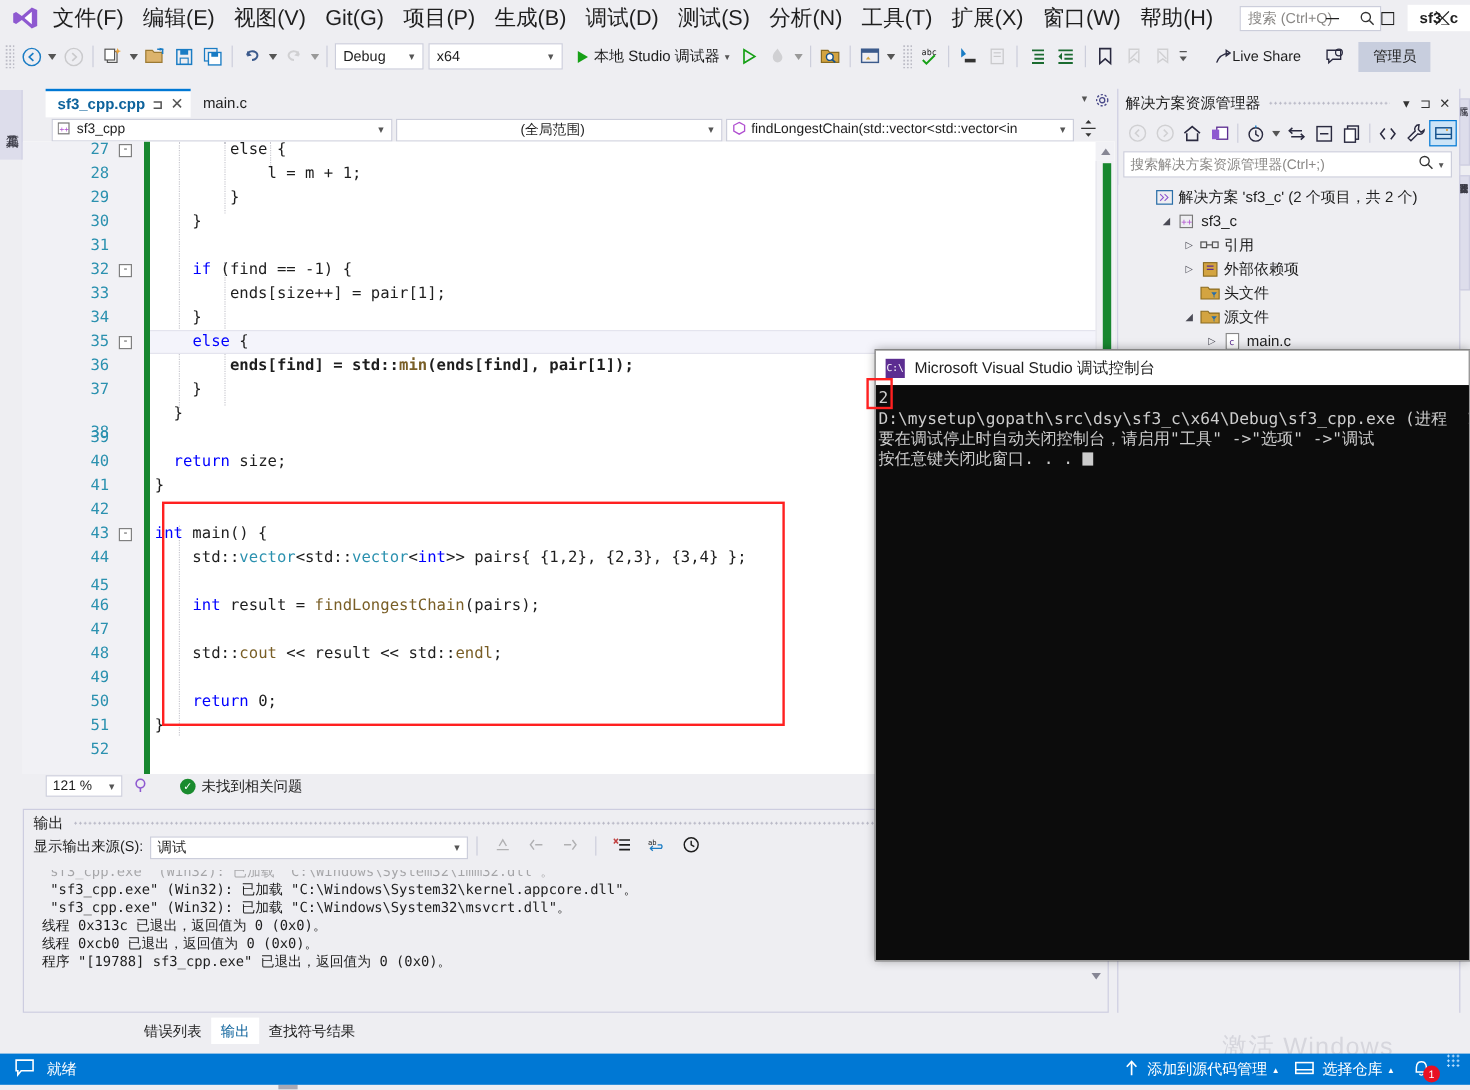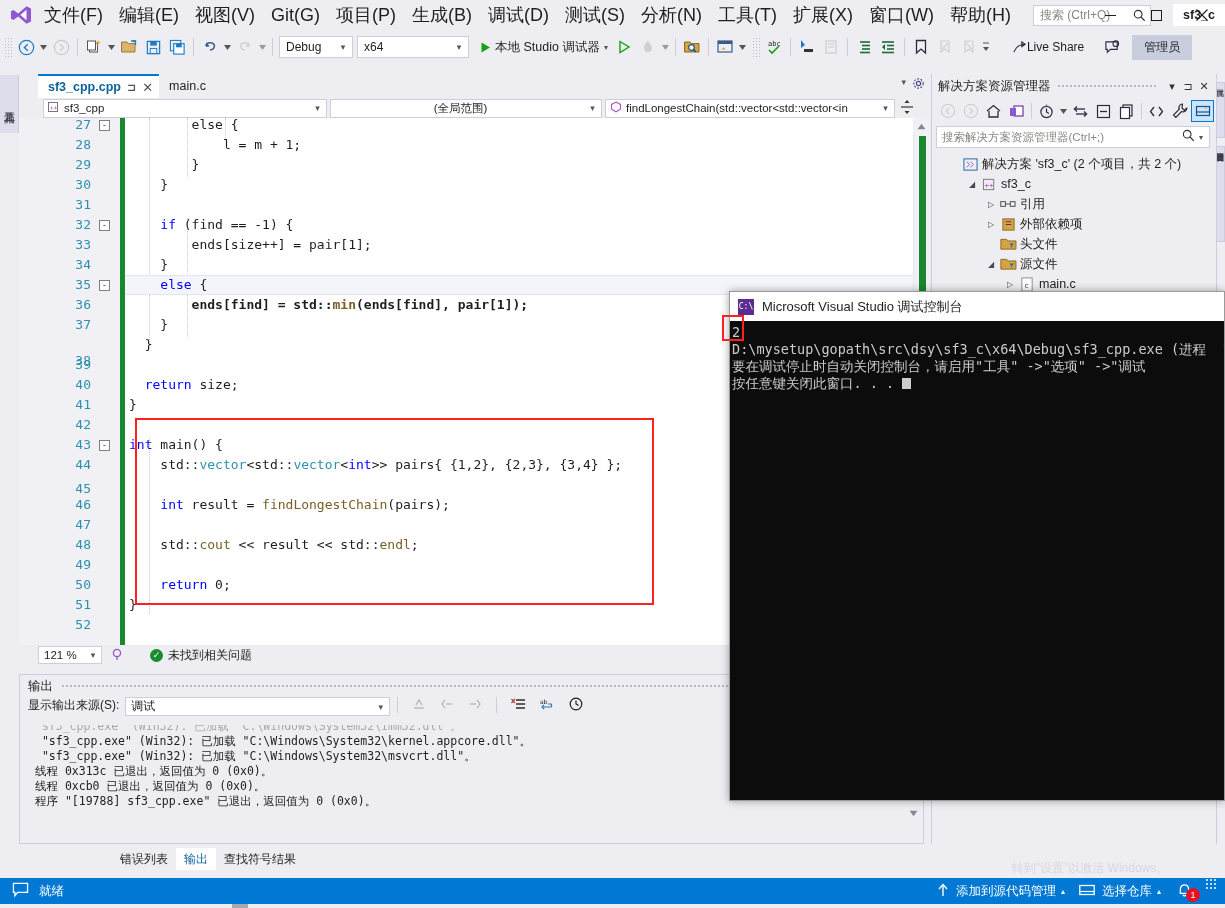--- a/index.html
+++ b/index.html
@@ -1005,20 +1005,21 @@
         <div>2</div>
         <div></div>
         <div>D:\mysetup\gopath\src\dsy\sf3_c\x64\Debug\sf3_cpp.exe (进程  19</div>
         <div>要在调试停止时自动关闭控制台，请启用"工具" -&gt;"选项" -&gt;"调试</div>
         <div>按任意键关闭此窗口. . . <span class="con-caret"></span></div>
       </div>
   </div>
   <div class="con-redbox"></div>
 
   <div class="watermark">
+    <div class="w1">激活 Windows</div>
     <div class="w2">转到"设置"以激活 Windows。</div>
   </div>
 
   <div class="statusbar">
     <div class="sb-ready">
       <span>
         <svg width="17" height="16" viewBox="0 0 18 17">
             <path d="M1.5 1.5 H16.5 V11 H6 L3 14.5 V11 H1.5 Z" fill="none" stroke="#fff" stroke-width="1.4"></path>
           </svg>
       </span>

